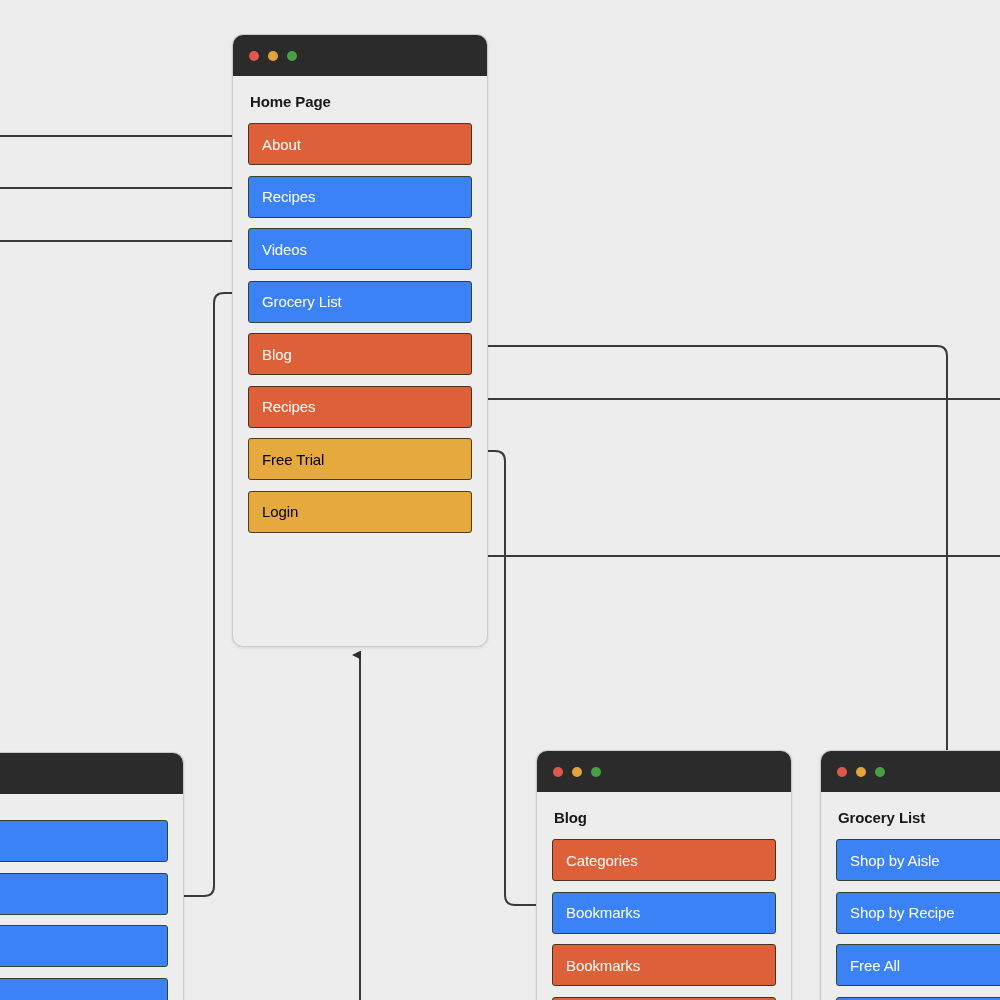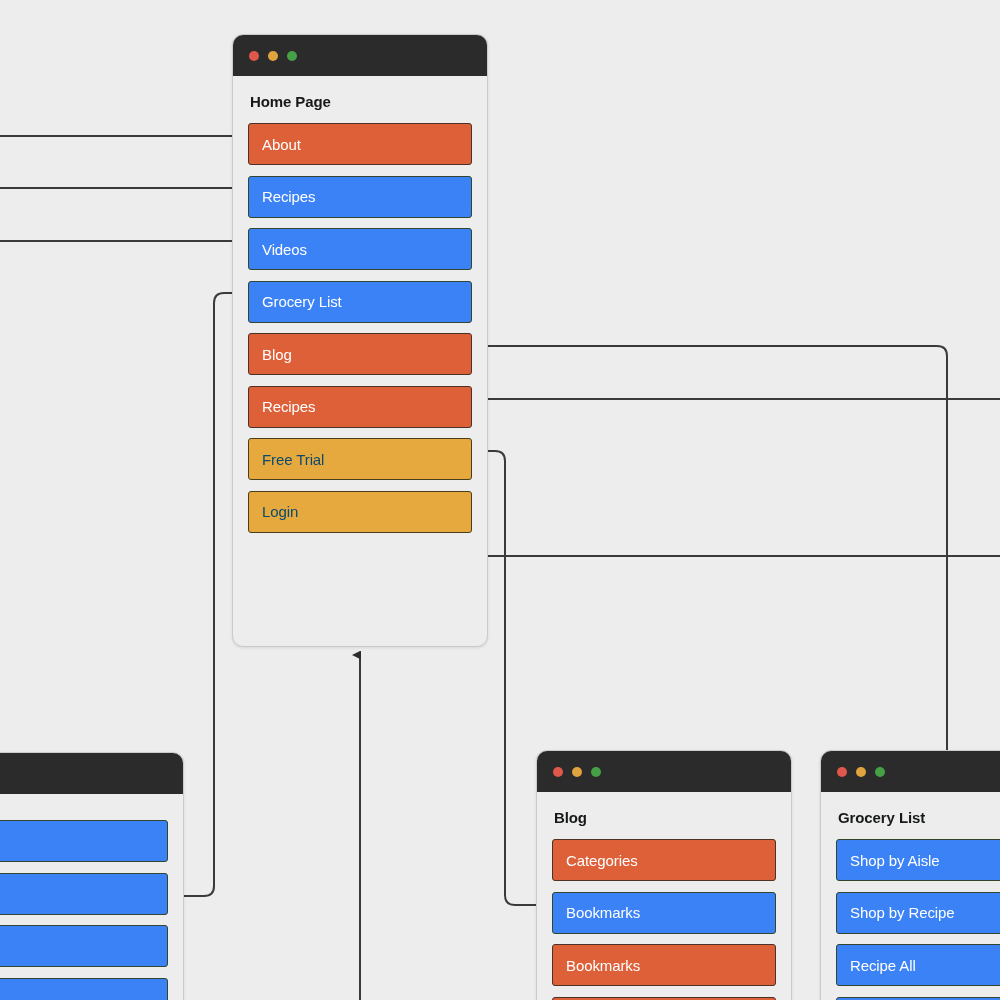--- a/index.html
+++ b/index.html
@@ -70,21 +70,21 @@
     display: flex;
     align-items: center;
     padding-left: 13px;
     margin-bottom: 10.5px;
     box-sizing: border-box;
     font-size: 15px;
     letter-spacing: -0.1px;
   }
   .row.green  { background: #3b82f6; color: #ffffff; border-color: #33452c; }
   .row.orange { background: #dd6039; color: #ffffff; border-color: #4a3326; }
-  .row.yellow { background: #e5a93e; color: #0c4a6e; border-color: #4a3d1e; }
+  .row.yellow { background: #e5a93e; color: #000000; border-color: #4a3d1e; }
 
   
   #win-home { left: 232px; top: 34px; width: 256px; height: 613px; }
   
   #win-videos { left: -128px; top: 752px; width: 312px; height: 300px; }
   
   #win-blog { left: 536px; top: 750px; width: 256px; height: 300px; }
   
   #win-grocery { left: 820px; top: 750px; width: 256px; height: 300px; }
 </style>
@@ -198,21 +198,21 @@
     <div class="winbody">
       <div class="wintitle">Grocery List</div>
       <div class="rowlist">
           <div class="row green">
             <span>Shop by Aisle</span>
           </div>
           <div class="row green">
             <span>Shop by Recipe</span>
           </div>
           <div class="row green">
-            <span>Recipe All</span>
+            <span>Free All</span>
           </div>
           <div class="row green">
             <span></span>
           </div>
         </div>
     </div>
   </div>
 
 </div>
 

